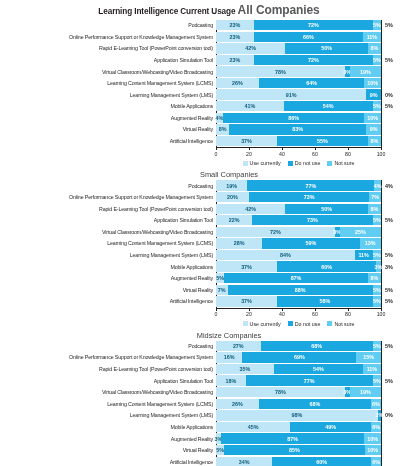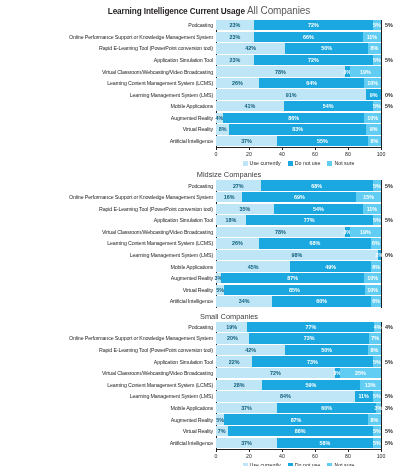--- a/index.html
+++ b/index.html
@@ -14,22 +14,22 @@
 
   .main-title{
     text-align:center;
     font-size:8.2px;
     font-weight:bold;
     letter-spacing:-0.1px;
     padding-top:5px;
     line-height:11px;
   }
   .main-title .sub{
-    font-weight:normal;
-    font-size:10px;
+    font-weight:bold;
+    font-size:12px;
     color:#58595b;
   }
 
   .panel{position:relative;}
   .panel-title{
     text-align:center;
     font-size:7.4px;
     color:#3b3b3d;
     line-height:10px;
     padding-top:4px;
@@ -338,189 +338,20 @@
             <span class="sw" style="background: rgb(27, 168, 224);"></span>
             <span class="lt">Do not use</span>
           </div>
           <div class="item">
             <span class="sw" style="background: rgb(98, 205, 242);"></span>
             <span class="lt">Not sure</span>
           </div>
         </div>
       </div>
       <div class="panel">
-        <div class="panel-title">Midsize Companies</div>
-        <div class="rows">
-          <div class="vline" style="top: 0px; height: 127.6px;"></div>
-          <div class="vline right" style="top: 0px; height: 127.6px;"></div>
-          <div class="row">
-            <div class="cat">Podcasting</div>
-            <div class="bar">
-              <div class="seg s1" style="width: 44.55px;">
-                <span>27%</span>
-              </div>
-              <div class="seg s2" style="width: 112.2px;">
-                <span>68%</span>
-              </div>
-              <div class="seg s3 tiny" style="width: 8.25px;">
-                <span>5%</span>
-              </div>
-            </div>
-            <div class="outval">5%</div>
-          </div>
-          <div class="row">
-            <div class="cat">Online Performance Support or Knowledge Management System</div>
-            <div class="bar">
-              <div class="seg s1" style="width: 26.4px;">
-                <span>16%</span>
-              </div>
-              <div class="seg s2" style="width: 113.85px;">
-                <span>69%</span>
-              </div>
-              <div class="seg s3" style="width: 24.75px;">
-                <span>15%</span>
-              </div>
-            </div>
-            <div class="outval"></div>
-          </div>
-          <div class="row">
-            <div class="cat">Rapid E-Learning Tool (PowerPoint conversion tool)</div>
-            <div class="bar">
-              <div class="seg s1" style="width: 57.75px;">
-                <span>35%</span>
-              </div>
-              <div class="seg s2" style="width: 89.1px;">
-                <span>54%</span>
-              </div>
-              <div class="seg s3" style="width: 18.15px;">
-                <span>11%</span>
-              </div>
-            </div>
-            <div class="outval"></div>
-          </div>
-          <div class="row">
-            <div class="cat">Application Simulation Tool</div>
-            <div class="bar">
-              <div class="seg s1" style="width: 29.7px;">
-                <span>18%</span>
-              </div>
-              <div class="seg s2" style="width: 127.05px;">
-                <span>77%</span>
-              </div>
-              <div class="seg s3 tiny" style="width: 8.25px;">
-                <span>5%</span>
-              </div>
-            </div>
-            <div class="outval">5%</div>
-          </div>
-          <div class="row">
-            <div class="cat">Virtual Classroom/Webcasting/Video Broadcasting</div>
-            <div class="bar">
-              <div class="seg s1" style="width: 128.7px;">
-                <span>78%</span>
-              </div>
-              <div class="seg s2 tiny" style="width: 4.95px;">
-                <span>3%</span>
-              </div>
-              <div class="seg s3" style="width: 31.35px;">
-                <span>19%</span>
-              </div>
-            </div>
-            <div class="outval"></div>
-          </div>
-          <div class="row">
-            <div class="cat">Learning Content Management System (LCMS)</div>
-            <div class="bar">
-              <div class="seg s1" style="width: 42.9px;">
-                <span>26%</span>
-              </div>
-              <div class="seg s2" style="width: 112.2px;">
-                <span>68%</span>
-              </div>
-              <div class="seg s3 tiny" style="width: 9.9px;">
-                <span>6%</span>
-              </div>
-            </div>
-            <div class="outval"></div>
-          </div>
-          <div class="row">
-            <div class="cat">Learning Management System (LMS)</div>
-            <div class="bar">
-              <div class="seg s1" style="width: 161.7px;">
-                <span>98%</span>
-              </div>
-              <div class="seg s2 tiny" style="width: 3.3px;">
-                <span>2%</span>
-              </div>
-            </div>
-            <div class="outval">0%</div>
-          </div>
-          <div class="row">
-            <div class="cat">Mobile Applications</div>
-            <div class="bar">
-              <div class="seg s1" style="width: 74.25px;">
-                <span>45%</span>
-              </div>
-              <div class="seg s2" style="width: 80.85px;">
-                <span>49%</span>
-              </div>
-              <div class="seg s3 tiny" style="width: 9.9px;">
-                <span>6%</span>
-              </div>
-            </div>
-            <div class="outval"></div>
-          </div>
-          <div class="row">
-            <div class="cat">Augmented Reality</div>
-            <div class="bar">
-              <div class="seg s1 tiny" style="width: 4.95px;">
-                <span>3%</span>
-              </div>
-              <div class="seg s2" style="width: 143.55px;">
-                <span>87%</span>
-              </div>
-              <div class="seg s3" style="width: 16.5px;">
-                <span>10%</span>
-              </div>
-            </div>
-            <div class="outval"></div>
-          </div>
-          <div class="row">
-            <div class="cat">Virtual Reality</div>
-            <div class="bar">
-              <div class="seg s1 tiny" style="width: 8.25px;">
-                <span>5%</span>
-              </div>
-              <div class="seg s2" style="width: 140.25px;">
-                <span>85%</span>
-              </div>
-              <div class="seg s3" style="width: 16.5px;">
-                <span>10%</span>
-              </div>
-            </div>
-            <div class="outval"></div>
-          </div>
-          <div class="row">
-            <div class="cat">Artificial Intelligence</div>
-            <div class="bar">
-              <div class="seg s1" style="width: 56.1px;">
-                <span>34%</span>
-              </div>
-              <div class="seg s2" style="width: 99px;">
-                <span>60%</span>
-              </div>
-              <div class="seg s3 tiny" style="width: 9.9px;">
-                <span>6%</span>
-              </div>
-            </div>
-            <div class="outval"></div>
-          </div>
-        </div>
-      </div>
-      <div class="panel">
         <div class="panel-title">Small Companies</div>
         <div class="rows">
           <div class="vline" style="top: 0px; height: 127.6px;"></div>
           <div class="vline right" style="top: 0px; height: 127.6px;"></div>
           <div class="row">
             <div class="cat">Podcasting</div>
             <div class="bar">
               <div class="seg s1" style="width: 31.35px;">
                 <span>19%</span>
               </div>
@@ -707,15 +538,184 @@
           <div class="item">
             <span class="sw" style="background: rgb(27, 168, 224);"></span>
             <span class="lt">Do not use</span>
           </div>
           <div class="item">
             <span class="sw" style="background: rgb(98, 205, 242);"></span>
             <span class="lt">Not sure</span>
           </div>
         </div>
       </div>
+      <div class="panel">
+        <div class="panel-title">Midsize Companies</div>
+        <div class="rows">
+          <div class="vline" style="top: 0px; height: 127.6px;"></div>
+          <div class="vline right" style="top: 0px; height: 127.6px;"></div>
+          <div class="row">
+            <div class="cat">Podcasting</div>
+            <div class="bar">
+              <div class="seg s1" style="width: 44.55px;">
+                <span>27%</span>
+              </div>
+              <div class="seg s2" style="width: 112.2px;">
+                <span>68%</span>
+              </div>
+              <div class="seg s3 tiny" style="width: 8.25px;">
+                <span>5%</span>
+              </div>
+            </div>
+            <div class="outval">5%</div>
+          </div>
+          <div class="row">
+            <div class="cat">Online Performance Support or Knowledge Management System</div>
+            <div class="bar">
+              <div class="seg s1" style="width: 26.4px;">
+                <span>16%</span>
+              </div>
+              <div class="seg s2" style="width: 113.85px;">
+                <span>69%</span>
+              </div>
+              <div class="seg s3" style="width: 24.75px;">
+                <span>15%</span>
+              </div>
+            </div>
+            <div class="outval"></div>
+          </div>
+          <div class="row">
+            <div class="cat">Rapid E-Learning Tool (PowerPoint conversion tool)</div>
+            <div class="bar">
+              <div class="seg s1" style="width: 57.75px;">
+                <span>35%</span>
+              </div>
+              <div class="seg s2" style="width: 89.1px;">
+                <span>54%</span>
+              </div>
+              <div class="seg s3" style="width: 18.15px;">
+                <span>11%</span>
+              </div>
+            </div>
+            <div class="outval"></div>
+          </div>
+          <div class="row">
+            <div class="cat">Application Simulation Tool</div>
+            <div class="bar">
+              <div class="seg s1" style="width: 29.7px;">
+                <span>18%</span>
+              </div>
+              <div class="seg s2" style="width: 127.05px;">
+                <span>77%</span>
+              </div>
+              <div class="seg s3 tiny" style="width: 8.25px;">
+                <span>5%</span>
+              </div>
+            </div>
+            <div class="outval">5%</div>
+          </div>
+          <div class="row">
+            <div class="cat">Virtual Classroom/Webcasting/Video Broadcasting</div>
+            <div class="bar">
+              <div class="seg s1" style="width: 128.7px;">
+                <span>78%</span>
+              </div>
+              <div class="seg s2 tiny" style="width: 4.95px;">
+                <span>3%</span>
+              </div>
+              <div class="seg s3" style="width: 31.35px;">
+                <span>19%</span>
+              </div>
+            </div>
+            <div class="outval"></div>
+          </div>
+          <div class="row">
+            <div class="cat">Learning Content Management System (LCMS)</div>
+            <div class="bar">
+              <div class="seg s1" style="width: 42.9px;">
+                <span>26%</span>
+              </div>
+              <div class="seg s2" style="width: 112.2px;">
+                <span>68%</span>
+              </div>
+              <div class="seg s3 tiny" style="width: 9.9px;">
+                <span>6%</span>
+              </div>
+            </div>
+            <div class="outval"></div>
+          </div>
+          <div class="row">
+            <div class="cat">Learning Management System (LMS)</div>
+            <div class="bar">
+              <div class="seg s1" style="width: 161.7px;">
+                <span>98%</span>
+              </div>
+              <div class="seg s2 tiny" style="width: 3.3px;">
+                <span>2%</span>
+              </div>
+            </div>
+            <div class="outval">0%</div>
+          </div>
+          <div class="row">
+            <div class="cat">Mobile Applications</div>
+            <div class="bar">
+              <div class="seg s1" style="width: 74.25px;">
+                <span>45%</span>
+              </div>
+              <div class="seg s2" style="width: 80.85px;">
+                <span>49%</span>
+              </div>
+              <div class="seg s3 tiny" style="width: 9.9px;">
+                <span>6%</span>
+              </div>
+            </div>
+            <div class="outval"></div>
+          </div>
+          <div class="row">
+            <div class="cat">Augmented Reality</div>
+            <div class="bar">
+              <div class="seg s1 tiny" style="width: 4.95px;">
+                <span>3%</span>
+              </div>
+              <div class="seg s2" style="width: 143.55px;">
+                <span>87%</span>
+              </div>
+              <div class="seg s3" style="width: 16.5px;">
+                <span>10%</span>
+              </div>
+            </div>
+            <div class="outval"></div>
+          </div>
+          <div class="row">
+            <div class="cat">Virtual Reality</div>
+            <div class="bar">
+              <div class="seg s1 tiny" style="width: 8.25px;">
+                <span>5%</span>
+              </div>
+              <div class="seg s2" style="width: 140.25px;">
+                <span>85%</span>
+              </div>
+              <div class="seg s3" style="width: 16.5px;">
+                <span>10%</span>
+              </div>
+            </div>
+            <div class="outval"></div>
+          </div>
+          <div class="row">
+            <div class="cat">Artificial Intelligence</div>
+            <div class="bar">
+              <div class="seg s1" style="width: 56.1px;">
+                <span>34%</span>
+              </div>
+              <div class="seg s2" style="width: 99px;">
+                <span>60%</span>
+              </div>
+              <div class="seg s3 tiny" style="width: 9.9px;">
+                <span>6%</span>
+              </div>
+            </div>
+            <div class="outval"></div>
+          </div>
+        </div>
+      </div>
     </div>
 
 </div>
 
 </body></html>

